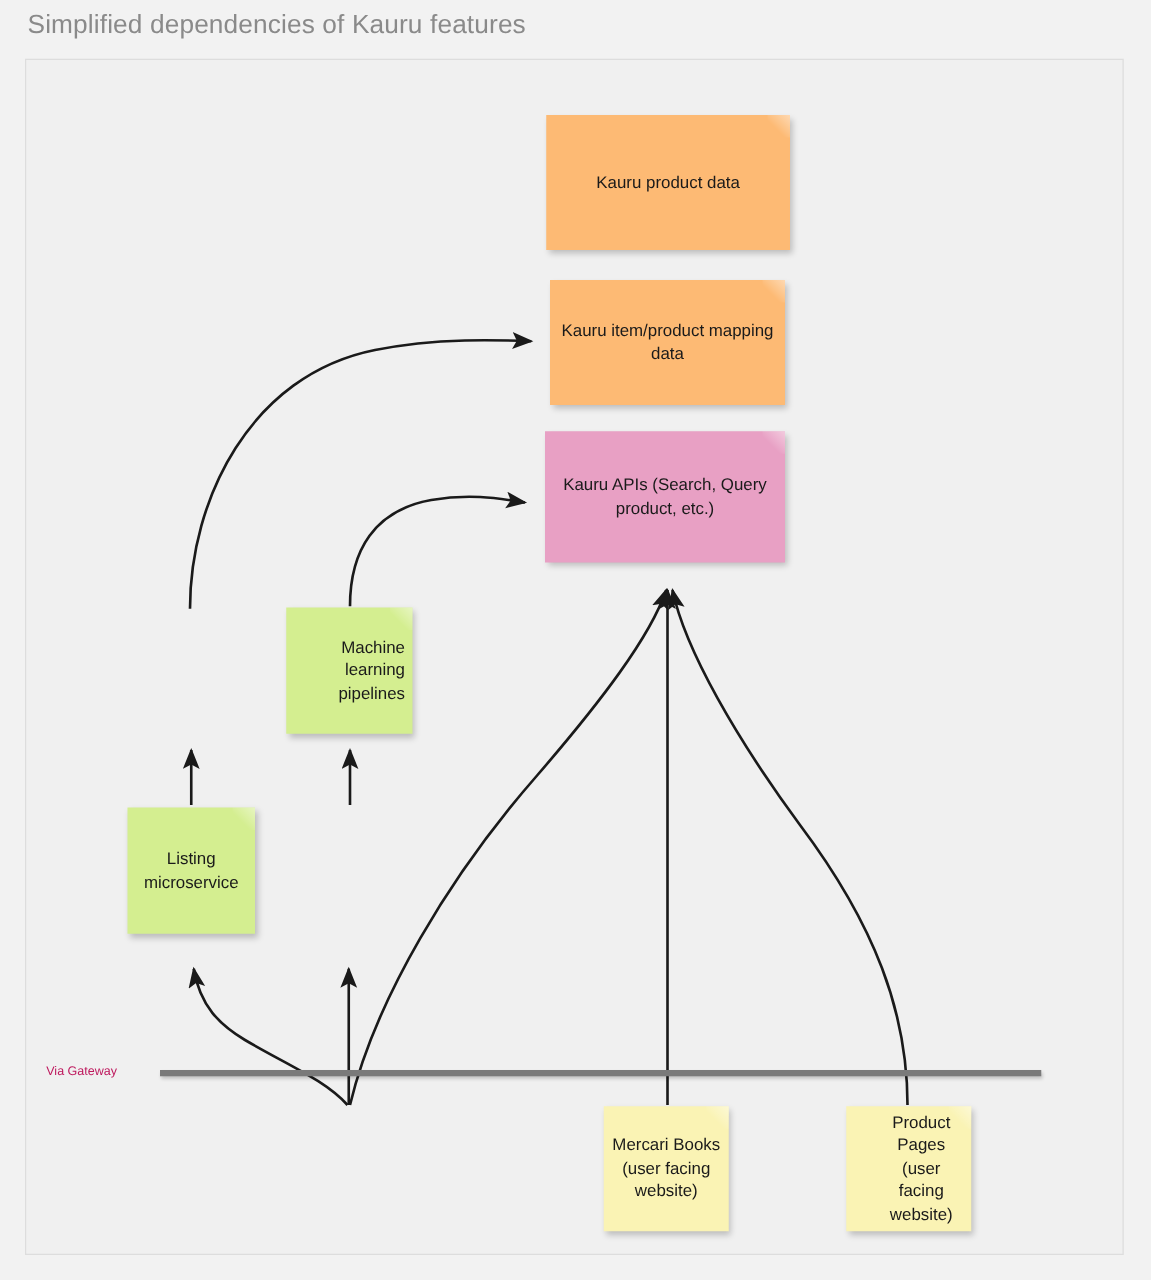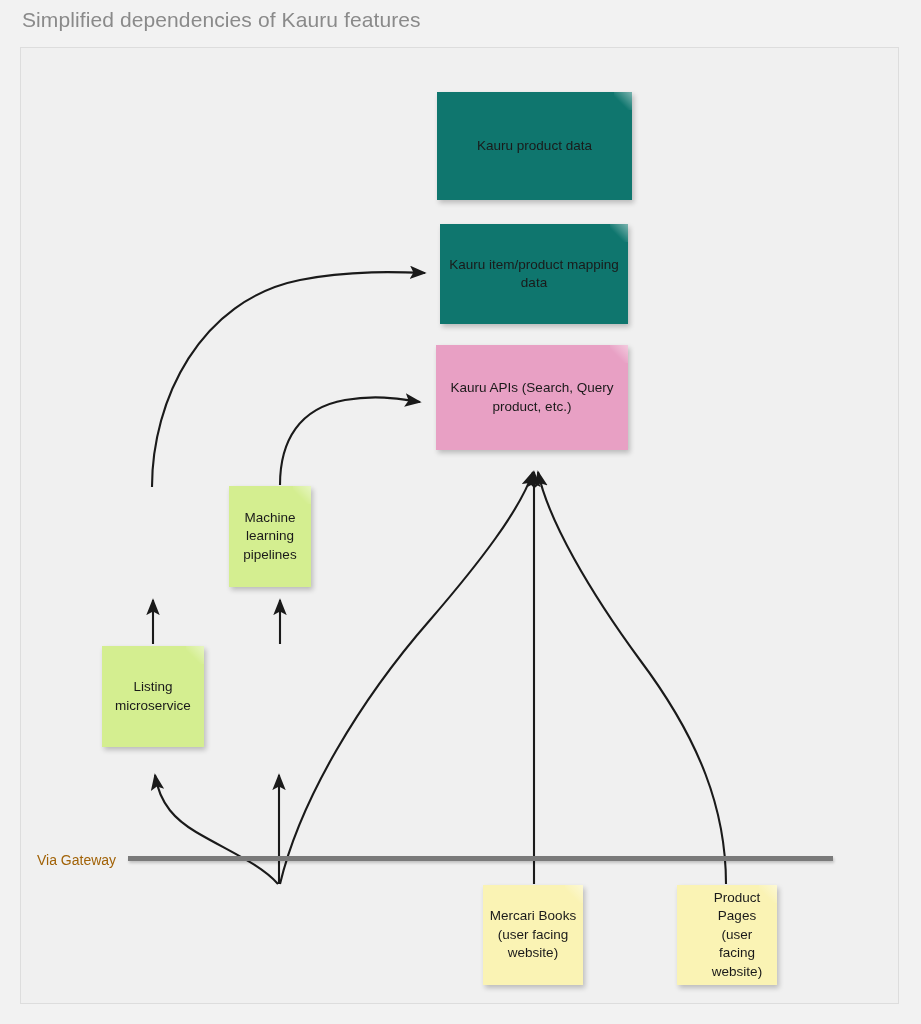--- a/index.html
+++ b/index.html
@@ -56,21 +56,21 @@
     align-items: center;
     justify-content: center;
     text-align: center;
     color: #1a1a1a;
     font-size: 13.5px;
     line-height: 18.5px;
     padding: 4px 6px;
     box-shadow: 2px 3px 5px rgba(0,0,0,0.22);
   }
   .node .lbl { display: block; width: 100%; }
-  .node-blue   { background: #0f766e; }
+  .node-blue   { background: #fdba74; }
   .node-pink   { background: #e8a0c4; }
   .node-green  { background: #d4ee90; }
   .node-yellow { background: #faf3b4; }
   .node-blue::after,
   .node-pink::after,
   .node-green::after,
   .node-yellow::after {
     content: "";
     position: absolute;
     right: 0; top: 0;
@@ -79,22 +79,22 @@
     pointer-events: none;
   }
   #gateway-line {
     position: absolute;
     height: 5px;
     background: #7a7a7a;
     box-shadow: 1px 2px 3px rgba(0,0,0,0.20);
   }
   #gateway-label {
     position: absolute;
-    font-size: 14px;
-    color: #a16207;
+    font-size: 10px;
+    color: #be185d;
     white-space: nowrap;
   }
 </style>
 </head>
 <body>
 
 <div id="root">
 
   <div id="page-title">Simplified dependencies of Kauru features</div>
 
@@ -131,21 +131,21 @@
 
   <div class="node node-blue" style="left: 437px; top: 92px; width: 195px; height: 108px;">
     <span class="lbl">Kauru product data</span>
   </div>
   <div class="node node-blue" style="left: 440px; top: 224px; width: 188px; height: 100px;">
     <span class="lbl">Kauru item/product mapping data</span>
   </div>
   <div class="node node-pink" style="left: 436px; top: 345px; width: 192px; height: 105px;">
     <span class="lbl">Kauru APIs (Search, Query product, etc.)</span>
   </div>
-  <div class="node node-green" style="left: 229px; top: 486px; width: 82px; height: 101px;">
+  <div class="node node-green" style="left: 229px; top: 486px; width: 101px; height: 101px; text-align: right;">
     <span class="lbl">Machine learning pipelines</span>
   </div>
   <div class="node node-green" style="left: 102px; top: 646px; width: 102px; height: 101px;">
     <span class="lbl">Listing microservice</span>
   </div>
   <div class="node node-yellow" style="left: 483px; top: 885px; width: 100px; height: 100px;">
     <span class="lbl">Mercari Books (user facing website)</span>
   </div>
   <div class="node node-yellow" style="left: 677px; top: 885px; width: 100px; height: 100px; padding-left: 26px;">
     <span class="lbl">Product Pages (user facing website)</span>

